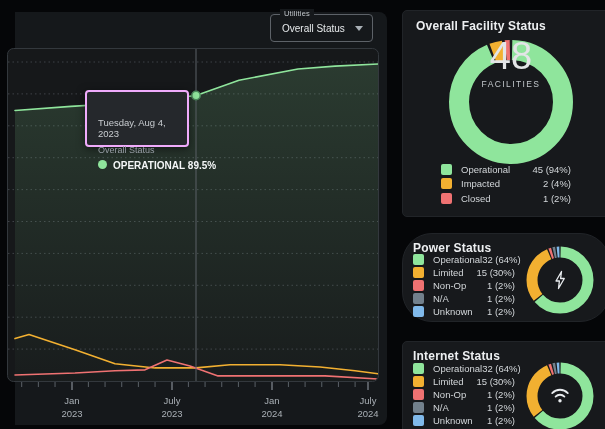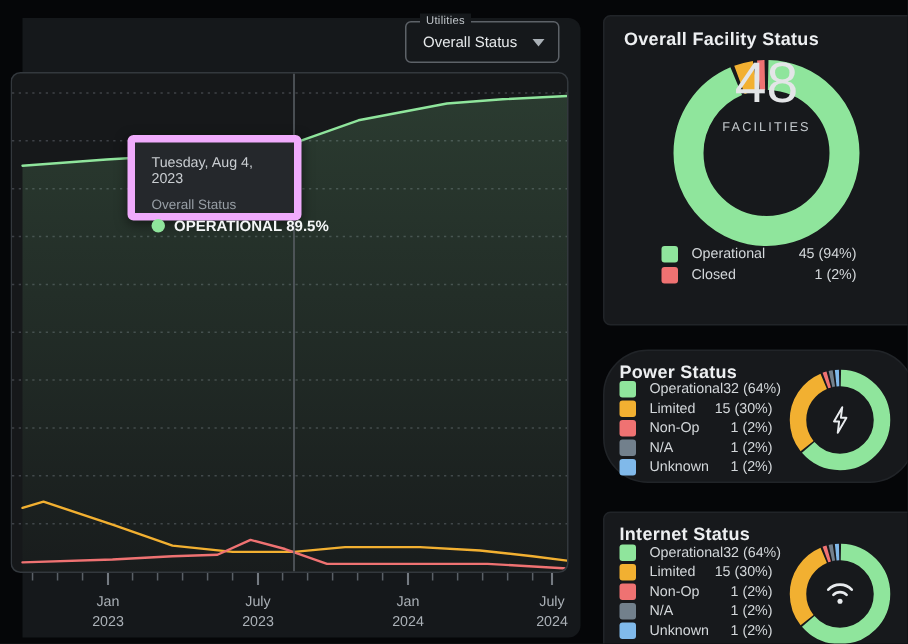--- a/index.html
+++ b/index.html
@@ -29,24 +29,24 @@
   .caret{
     width:0;height:0;margin-right:9px;
     border-left:4px solid transparent;border-right:4px solid transparent;
     border-top:5px solid #a9b0b6;
   }
   #main-chart-wrap{position:absolute;left:-8px;top:36px;width:380px;height:377px;}
   svg text{font-family:"Liberation Sans", sans-serif;}
 
   
   .tooltip{
-    left:55px;top:78px;width:116px;height:57px;
-    background:#25282c;border:5px solid #f0abfc;border-radius:4px;
+    left:55px;top:78px;width:104px;height:57px;
+    background:#25282c;border:2px solid #f0abfc;border-radius:4px;
     box-shadow:0 2px 8px rgba(0,0,0,.5);
-    padding:8px 11px;box-sizing:border-box;z-index:5;
+    padding:25px 11px;box-sizing:border-box;z-index:5;
   }
   .tooltip .tt-date{font-size:9.5px;color:#c9cdd1;}
   .tooltip .tt-series{font-size:9px;color:#979ea5;margin-top:6px;}
   .tooltip .tt-row{display:flex;align-items:flex-start;margin-top:5px;}
   .tooltip .tt-dot{width:9px;height:9px;border-radius:50%;background:#8fe59c;margin-right:6px;flex:none;}
   .tooltip .tt-status{font-size:10px;font-weight:bold;color:#f4f6f7;white-space:nowrap;}
 
   
   .side-card{
     left:387px;width:208px;background:#17191c;
@@ -168,20 +168,25 @@
       <div class="big-label">FACILITIES</div>
     </div>
   </div>
   <div id="legend-0" class="legend lg" style="left:38px;top:151px;width:130px;">
       <div class="lrow">
         <span class="sw" style="background: rgb(143, 229, 156);"></span>
         <span class="ll">Operational</span>
         <span class="lv">45 (94%)</span>
       </div>
       <div class="lrow">
+        <span class="sw" style="background: rgb(242, 176, 49);"></span>
+        <span class="ll">Impacted</span>
+        <span class="lv">2 (4%)</span>
+      </div>
+      <div class="lrow">
         <span class="sw" style="background: rgb(239, 114, 114);"></span>
         <span class="ll">Closed</span>
         <span class="lv">1 (2%)</span>
       </div>
     </div>
 </div>
 
 <div class="abs side-card" style="top:233px;height:89px;border-radius:30px;">
   <div class="card-title" style="left:10px;top:7px;">Power Status</div>
   <div class="donut-wrap" style="left:121px;top:10px;width:72px;height:72px;">

